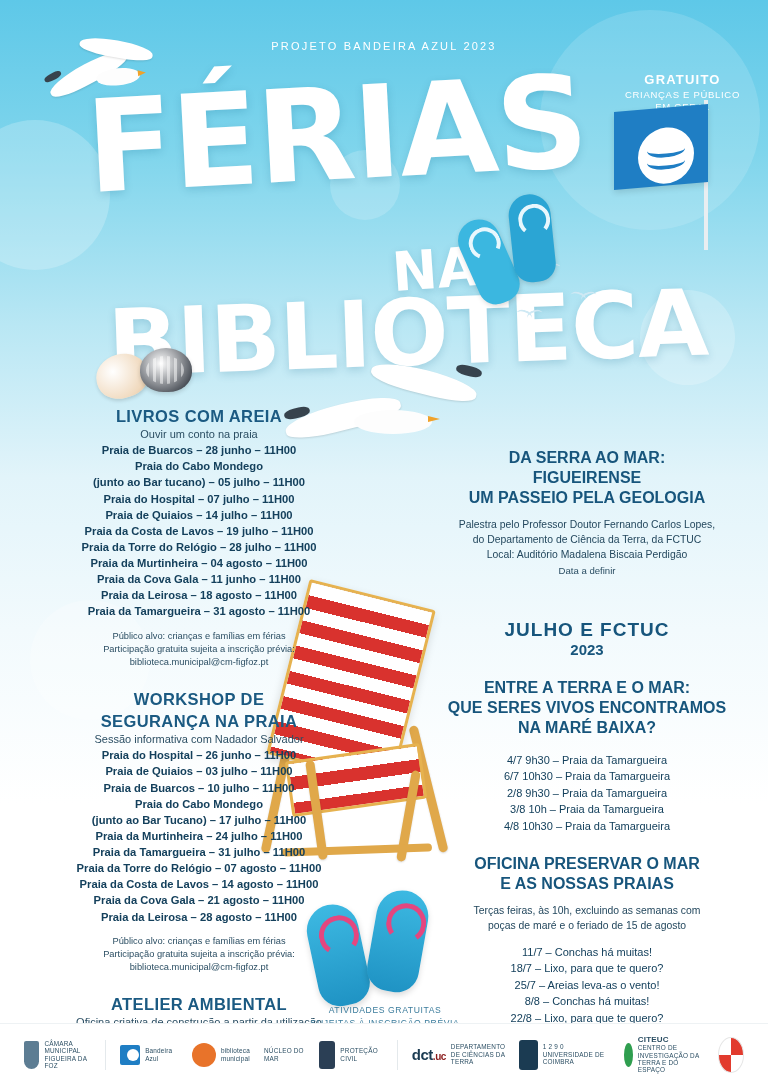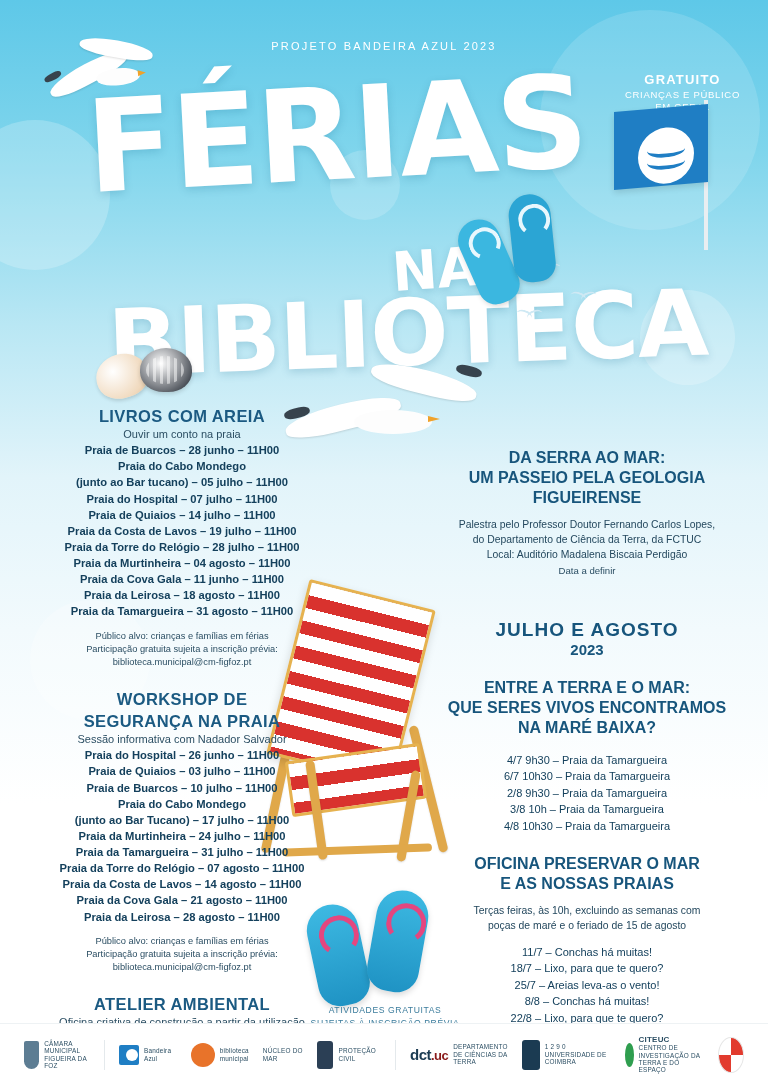--- a/index.html
+++ b/index.html
@@ -122,21 +122,21 @@
   }
   .shellA { left: 0; top: 6px; transform: rotate(-15deg); }
   .shellB { left: 44px; top: 0; background: radial-gradient(circle at 40% 35%, #fff, #4a4f57 78%, #2e3238); }
   .shellB:after {
     content:""; position:absolute; left:6px; top:8px; width:38px; height:28px; border-radius:50%;
     background: repeating-linear-gradient(90deg, #fff 0 3px, transparent 3px 7px); opacity:.5;
   }
 
   
   .col-left {
-    position: absolute; left: 32px; top: 406px; width: 300px;
+    position: absolute; left: 49px; top: 406px; width: 300px;
     text-align: center; color: #1b3b52;
   }
   .col-right {
     position: absolute; left: 436px; top: 448px; width: 302px;
     text-align: center; color: #1b3b52;
   }
   h2.sec {
     font-size: 16.5px; font-weight: bold; color: #1b5a82; letter-spacing: .4px;
     line-height: 1.22; margin-bottom: 2px;
   }
@@ -214,21 +214,21 @@
   .crest {
     width: 22px; height: 28px; background: #5d7d93; border-radius: 3px 3px 11px 11px;
   }
   .flag-mini { width: 26px; height: 20px; background: #1f7ec4; border-radius: 2px; position: relative; }
   .flag-mini:after {
     content:""; position:absolute; left:7px; top:4px; width:12px; height:12px; border-radius:50%;
     background:#fff;
   }
   .bibl-mark { width: 24px; height: 24px; border-radius: 50%; background: #e8732a; }
   .dct { font-size: 15px; font-weight: bold; color: #1b3b52; letter-spacing: -.5px; }
-  .dct .uc { color: #8a1a1a; font-size: 13px; }
+  .dct .uc { color: #8a1a1a; font-size: 10px; }
   .uc-logo { width: 26px; height: 30px; background: #1b3b52; border-radius: 3px; }
   .citeuc { width: 24px; height: 24px; border-radius: 50%; background: #2f9e4f; }
   .ball {
     width: 36px; height: 36px; border-radius: 50%;
     background:
       conic-gradient(from 0deg, #e23b2e 0 25%, #ffffff 25% 50%, #e23b2e 50% 75%, #ffffff 75% 100%);
     border: 1px solid #e6e6e6;
   }
   .sep { width: 1px; height: 30px; background: #e4e9ec; }
 </style>
@@ -366,33 +366,33 @@
         <div>24 de agosto  –  Praia Torre do Relógio</div>
       </div>
 
     </div>
   </div>
 
   <div class="col-right">
 
     <div>
       <div class="r-title">DA SERRA AO MAR:</div>
+      <div class="r-title">FIGUEIRENSE</div>
       <div class="r-title">UM PASSEIO PELA GEOLOGIA</div>
-      <div class="r-title">FIGUEIRENSE</div>
       <div class="spacer-10"></div>
       <div class="r-small">Palestra pelo Professor Doutor Fernando Carlos Lopes,</div>
       <div class="r-small">do Departamento de Ciência da Terra, da FCTUC</div>
       <div class="r-small">Local: Auditório Madalena Biscaia Perdigão</div>
       <div class="r-pub" style="margin-top:2px">Data a definir</div>
     </div>
 
     <div style="height:40px"></div>
 
     <div>
-      <div class="julho">JULHO E AGOSTO</div>
+      <div class="julho">JULHO E FCTUC</div>
       <div class="julho-year">2023</div>
     </div>
 
     <div class="spacer-20"></div>
 
     <div>
       <div class="r-title">ENTRE A TERRA E O MAR:</div>
       <div class="r-title">QUE SERES VIVOS ENCONTRAMOS</div>
       <div class="r-title">NA MARÉ BAIXA?</div>
       <div class="spacer-14"></div>

